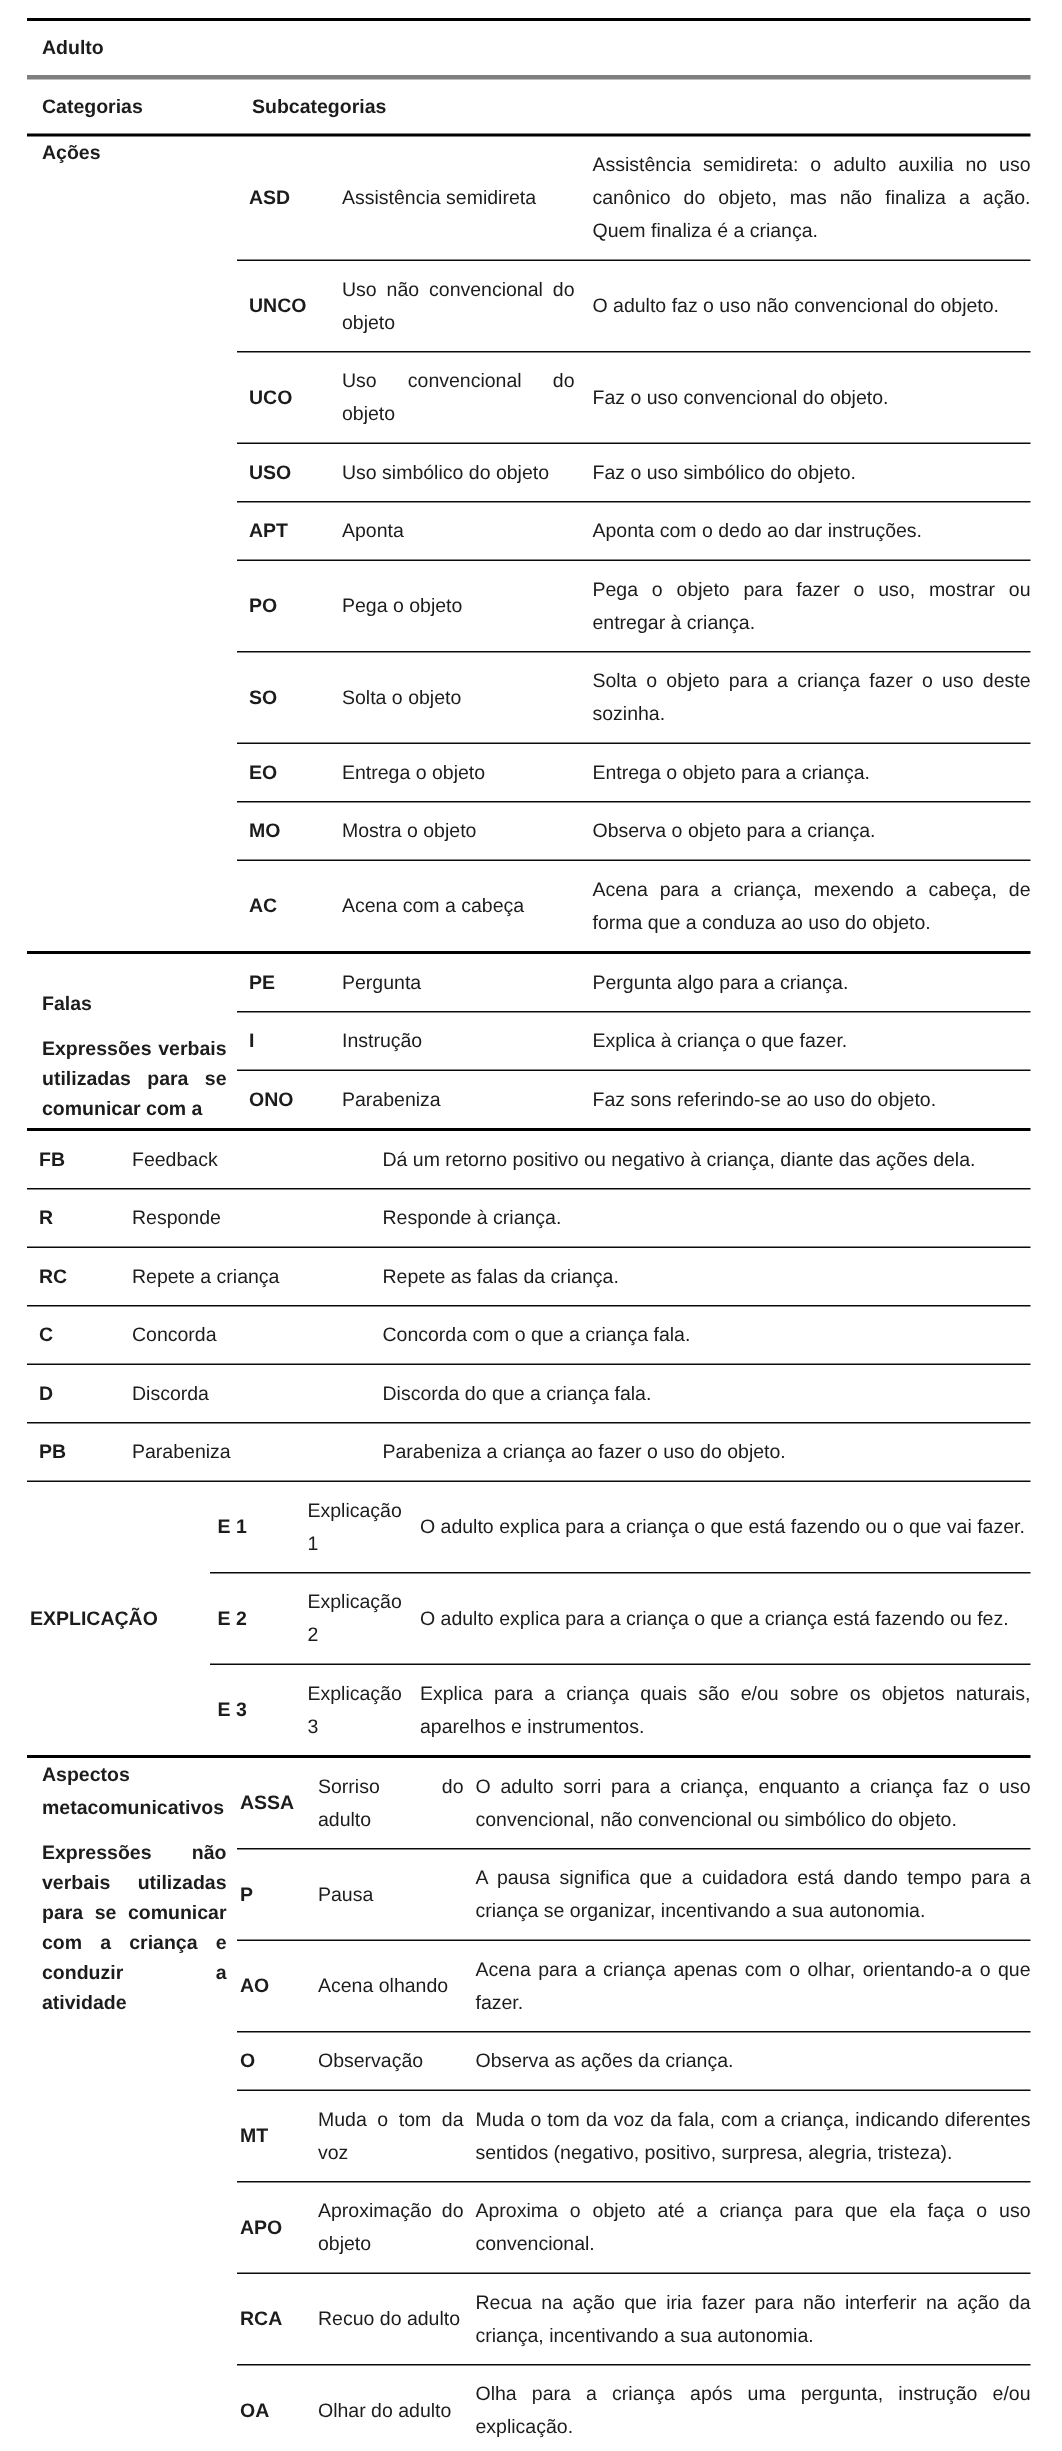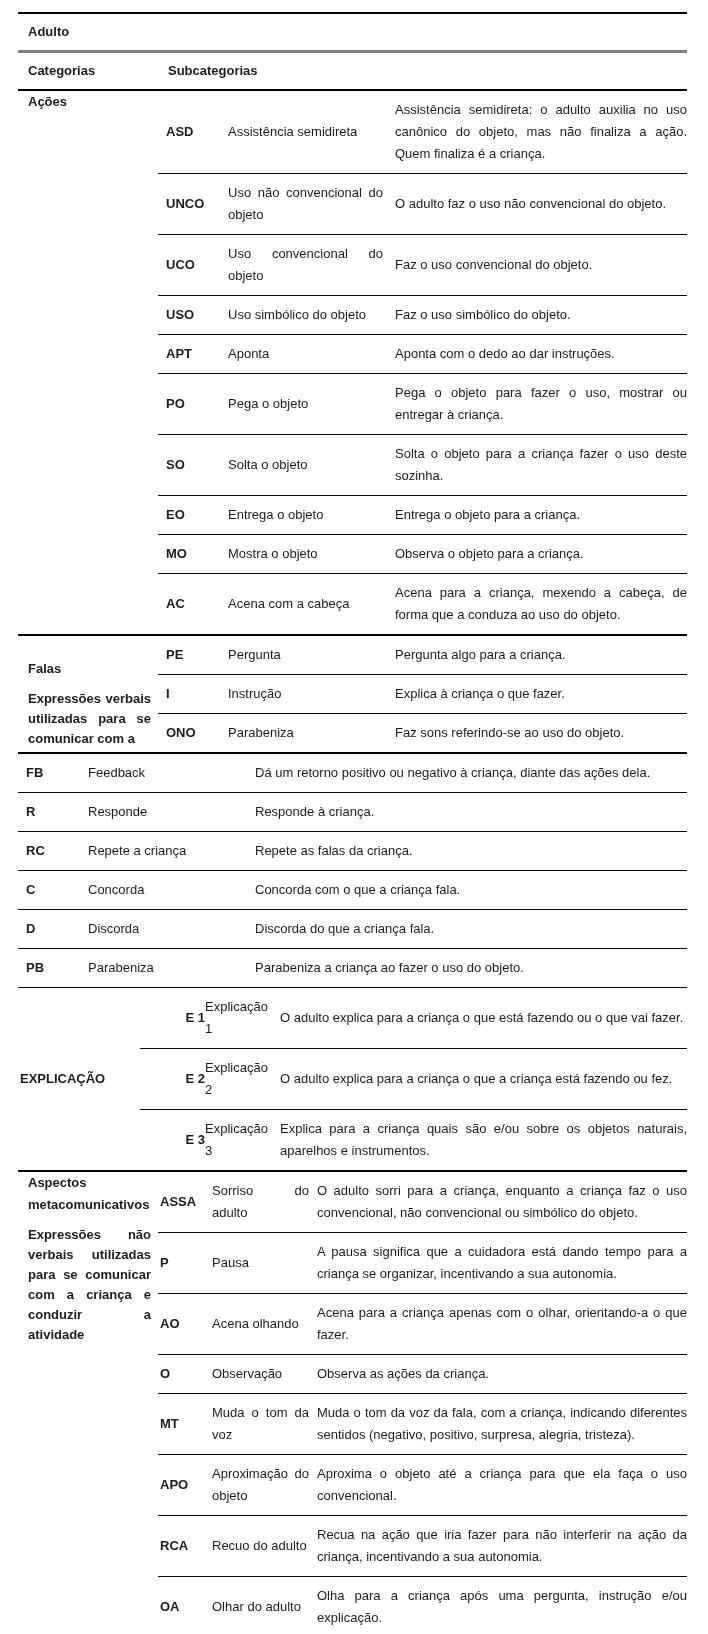--- a/index.html
+++ b/index.html
@@ -48,21 +48,21 @@
   .c-name { padding-right:12px; text-align:justify; }
   .cols-b .c-name { padding-right:8px; }
   .c-desc { text-align:justify; }
 
   
   .trow.g-row { grid-template-columns:122px 1fr; padding:0; }
   .g-label { padding-left:2px; align-self:center; }
   .g-rows { min-width:0; }
   .srow { display:grid; grid-template-columns:65px 75px 1fr; align-items:center; padding:8px 0; }
   .srow + .srow { border-top:1.5px solid #0a0a0a; }
-  .s-code { padding-left:5px;text-align:right; }
+  .s-code { padding-left:5px; }
   .s-name { padding-right:10px; }
   .s-desc { text-align:justify; }
 </style>
 </head>
 <body>
 
 <div class="page">
 
   <div class="rule"></div>
 

